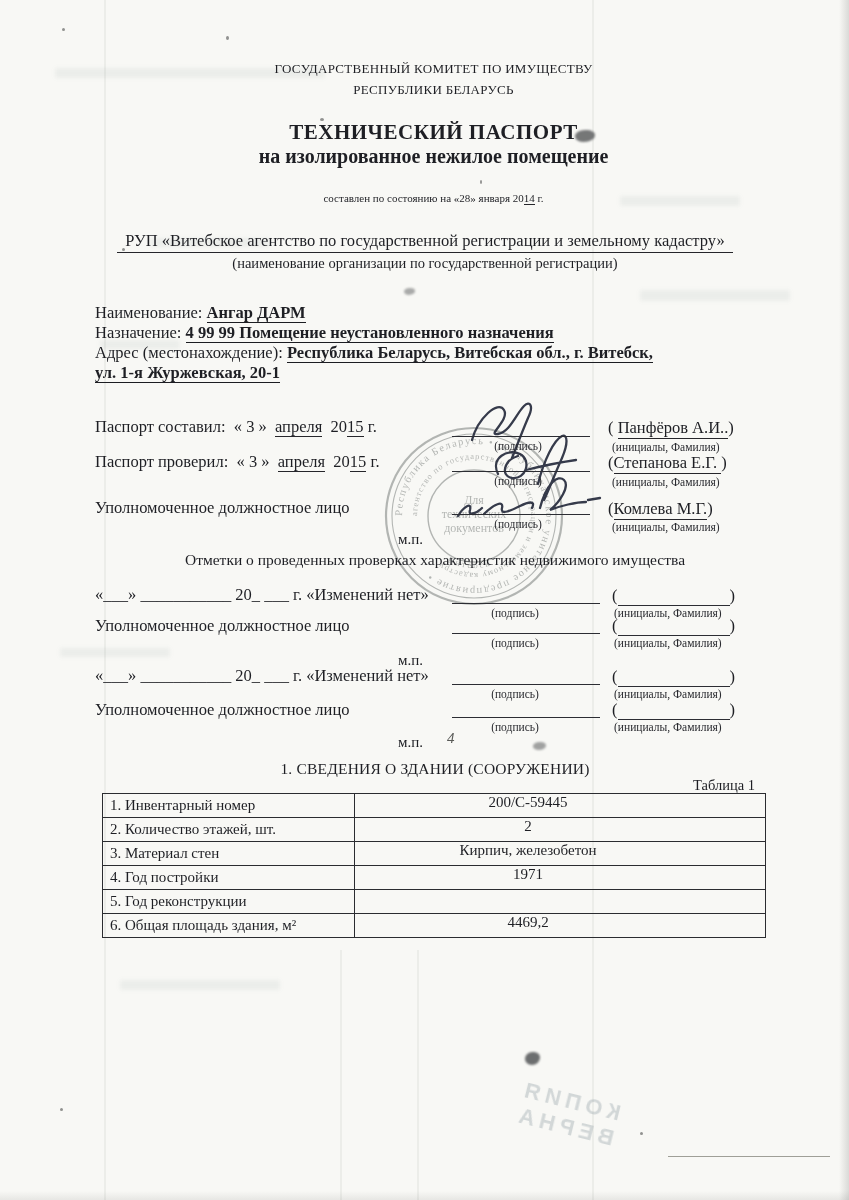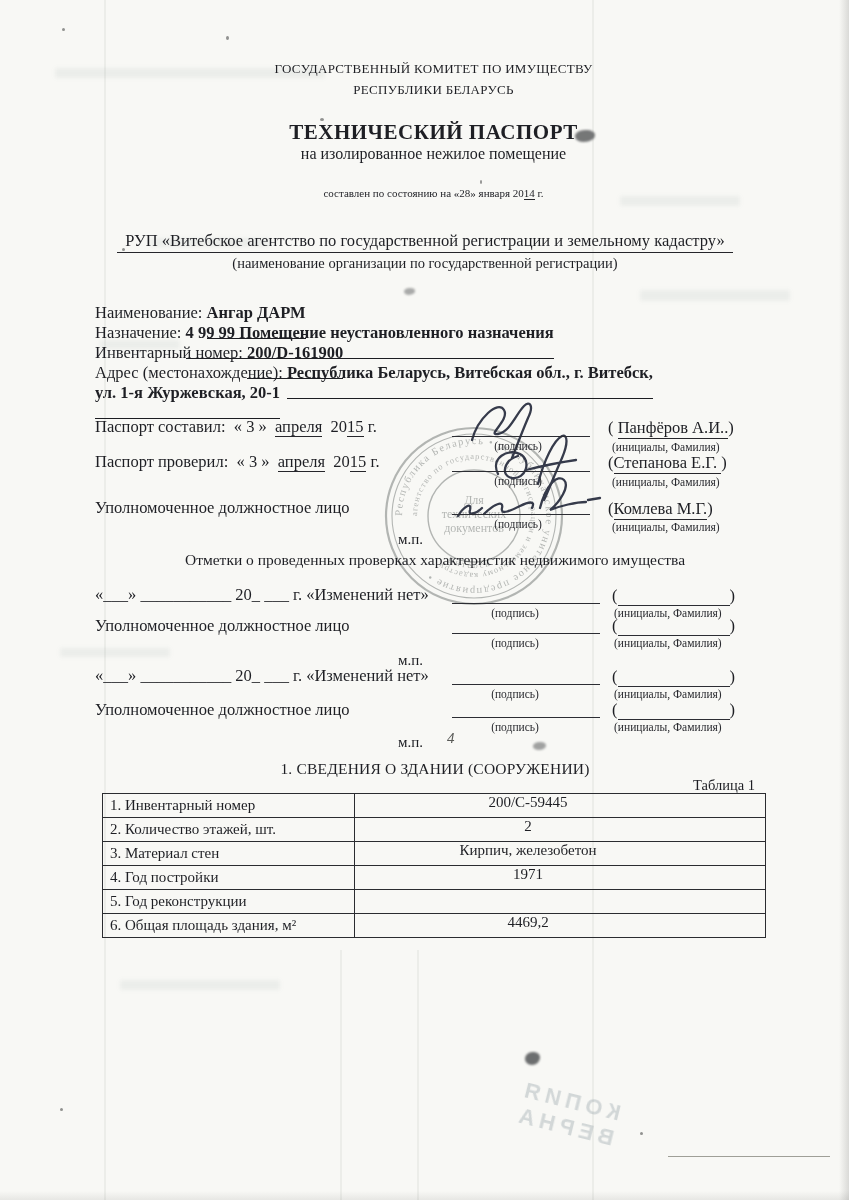--- a/index.html
+++ b/index.html
@@ -19,29 +19,29 @@
   .edge-right{position:absolute;right:0;top:0;bottom:0;width:10px;
     background:linear-gradient(to right,rgba(0,0,0,0),rgba(80,80,78,.18));}
   .edge-bottom{position:absolute;left:0;right:0;bottom:0;height:9px;
     background:linear-gradient(to bottom,rgba(0,0,0,0),rgba(80,80,78,.10));}
   .ghost{position:absolute;background:rgba(70,100,100,.07);filter:blur(2px);border-radius:2px;}
   .speck{position:absolute;background:rgba(60,62,60,.55);border-radius:50%;}
   .blob{position:absolute;background:#4a4c4e;border-radius:50% 40% 55% 45%;filter:blur(1px);}
   
   .committee{font-size:13px;letter-spacing:.3px;line-height:21px;}
   .doc-title{font-size:21px;font-weight:bold;letter-spacing:.5px;}
-  .doc-subtitle{font-size:16px;font-weight:normal;}
+  .doc-subtitle{font-size:20px;font-weight:bold;}
   .dateline{font-size:11px;}
   .u{border-bottom:1.4px solid #26262b;}
   .org-name{font-size:16.5px;border-bottom:1.4px solid #26262b;padding:0 8px 1px 8px;display:inline-block;}
   .caption{font-size:14.5px;}
   .small-cap{font-size:11.5px;color:#2a2b30;}
   
   .obj-line{font-size:16.5px;line-height:20px;white-space:nowrap;}
-  .bv{font-weight:bold;border-bottom:1.6px solid #1c1d22;padding-bottom:16px;}
+  .bv{font-weight:bold;border-bottom:1.6px solid #1c1d22;padding-bottom:0px;}
   
   .lab{font-size:16.5px;white-space:nowrap;}
   .rule{position:absolute;height:0;border-bottom:1.4px solid #2c2d33;}
   .name{font-size:16.5px;white-space:nowrap;}
   .name .u{padding-bottom:1px;}
   .blankgrp{display:flex;align-items:flex-end;font-size:16.5px;}
   .blankgrp .blank{display:inline-block;border-bottom:1.4px solid #2c2d33;height:17px;}
   .mp{font-size:15px;}
   
   .stampwrap{opacity:.5;}
@@ -109,21 +109,20 @@
   </div>
 
   <div class="abs center" style="left:30px;top:231px;width:790px">
     <span class="org-name">РУП «Витебское агентство по государственной регистрации и земельному кадастру»</span>
     <div class="caption" style="margin-top:2px">(наименование организации по государственной регистрации)</div>
   </div>
 
   <div class="abs" style="left:95px;top:303px">
     <div class="obj-line"><span>Наименование: </span><span class="bv">Ангар ДАРМ</span></div>
     <div class="obj-line"><span>Назначение: </span><span class="bv">4 99 99 Помещение неустановленного назначения</span></div>
-    <div class="obj-line"><span>Инвентарный номер: </span><span class="bv">200/D-161900</span></div>
     <div class="obj-line"><span>Адрес (местонахождение): </span><span class="bv">Республика Беларусь, Витебская обл., г. Витебск,</span></div>
     <div class="obj-line"><span class="bv">ул. 1-я Журжевская, 20-1</span></div>
   </div>
 
   <div class="abs stampwrap" style="left:378px;top:420px">
     <svg width="192" height="192" viewBox="0 0 192 192">
       <defs>
         <path id="ringTop" d="M 96,96 m -72,0 a 72,72 0 1,1 144,0 a 72,72 0 1,1 -144,0"></path>
         <path id="ringIn" d="M 96,96 m -57,0 a 57,57 0 1,1 114,0 a 57,57 0 1,1 -114,0"></path>
         <path id="cityArc" d="M 44,118 a 60,60 0 0,0 104,0"></path>

